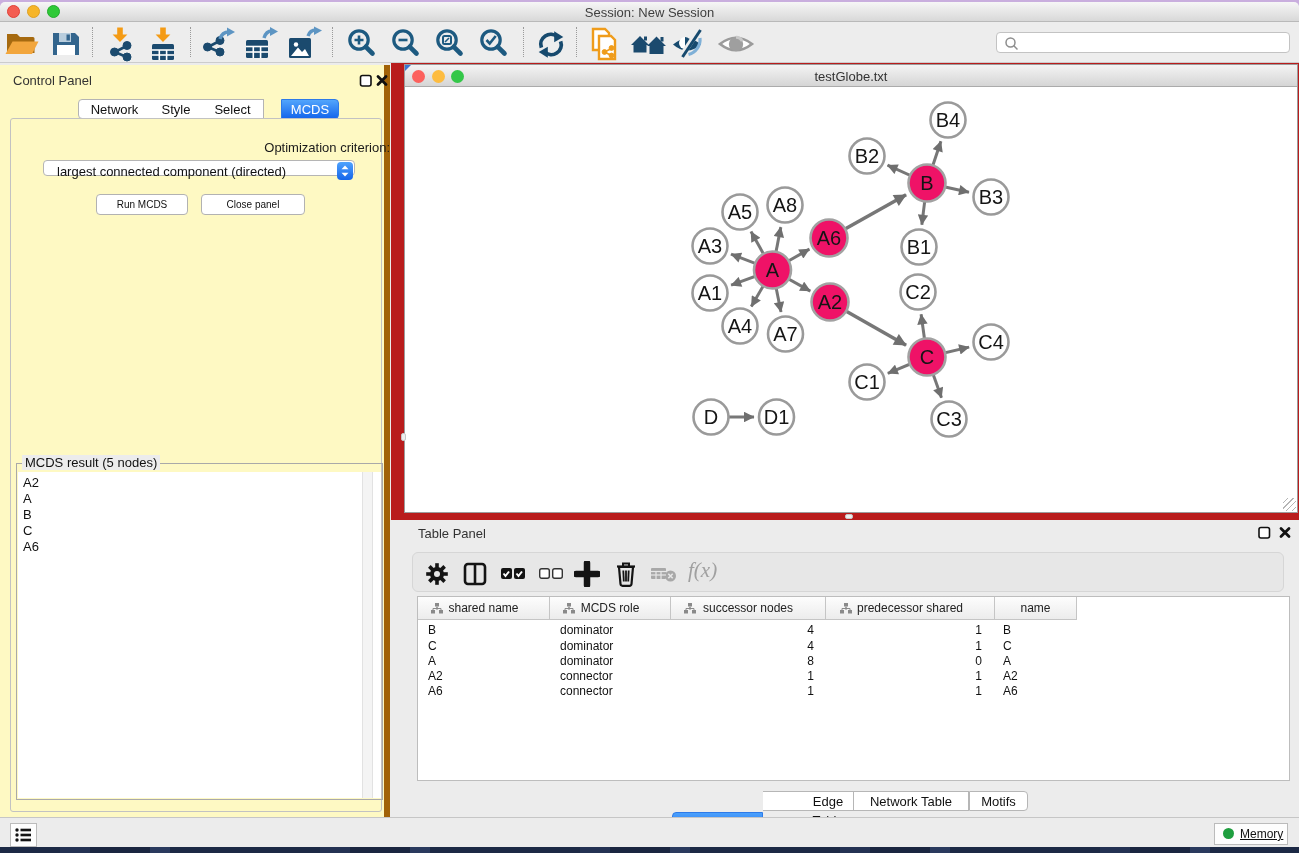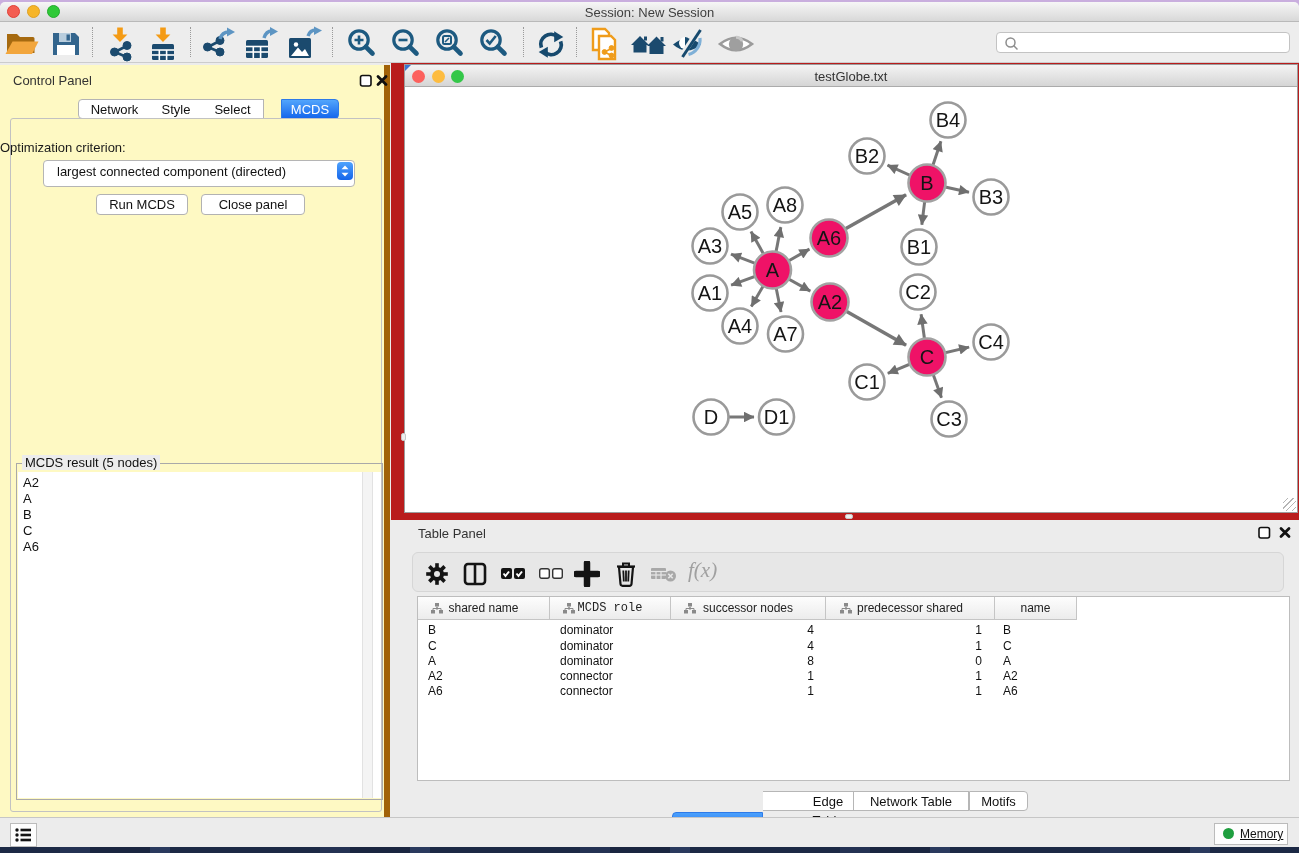--- a/index.html
+++ b/index.html
@@ -33,27 +33,27 @@
 
   
   #cpanel { left:0; top:65px; width:390px; height:754px; background:#fef9c3; border-right:6px solid #a16207; }
   #cpanel-title { left:13px; top:8px; font-size:13px; color:#333; }
   #cp-content { left:10px; top:53px; width:372px; height:694px; border:1px solid #c2c2c2; border-radius:3px; }
 
   .tab { position:absolute; top:34px; height:20px; font-size:13px; color:#111; background:#fff;
      border:1px solid #b4b4b4; text-align:center; line-height:19px; }
   .tab.sel { background:linear-gradient(#52a5fc,#1566ec); color:#fff; border-color:#2d7ae8; }
 
-  #opt-label { left:0; top:75px; width:390px; text-align:left; font-size:13px; color:#1a1a1a; }
-  #dropdown { left:43px; top:95px; width:312px; height:27px; background:#fff; border:1px solid #b5b5b5; border-radius:4px; }
+  #opt-label { left:0; top:75px; width:390px; text-align:right; font-size:13px; color:#1a1a1a;padding-left:8px; }
+  #dropdown { left:43px; top:95px; width:312px; height:16px; background:#fff; border:1px solid #b5b5b5; border-radius:4px; }
   #dropdown .txt { position:absolute; left:13px; top:3px; font-size:13px; color:#111; }
   #dd-btn { position:absolute; right:1px; top:1px; width:16px; height:18px; border-radius:4px;
      background:linear-gradient(#4fa3fd,#1565ea); }
   .btn { position:absolute; top:129px; height:21px; background:#fff; border:1px solid #b2b2b2; border-radius:4px;
-     font-size:13px; color:#111; text-align:center; line-height:19px; }
+     font-size:10px; color:#111; text-align:center; line-height:19px; }
 
   #groupbox { left:16px; top:398px; width:367px; height:337px; border:1px solid #a9a9a9; }
   #group-label { position:absolute; left:5px; top:-9px; background:#ececec; padding:0 3px; font-size:13px; color:#111; }
   #listarea { position:absolute; left:1px; top:8px; width:363px; height:326px; background:#fff; }
   #listarea .scroll { position:absolute; right:8px; top:0; width:11px; height:100%; background:#f4f4f4; border-left:1px solid #e2e2e2; border-right:1px solid #e2e2e2;}
   #listarea div.item { position:absolute; left:5px; font-size:13px; color:#111; }
 
   
   #mdi { left:391px; top:63px; width:908px; height:754px; background:#b91c1c; }
 
@@ -451,21 +451,21 @@
             <line x1="1" y1="9" x2="16" y2="9"></line>
         <line x1="6" y1="5.5" x2="6" y2="13"></line>
             <line x1="11" y1="5.5" x2="11" y2="13"></line>
           </g>
         <path d="M18.3 7.8 l4.4 4.4 M22.7 7.8 l-4.4 4.4" stroke="#e7e7e7" stroke-width="1.6"></path>
       </svg>
       <div class="abs" style="left:275px;top:5px;width:50px;font-family:'Liberation Serif',serif;font-style:italic;font-size:21px;color:#a0a0a0;">f(x)</div>
     </div>
     <div class="abs" id="tp-table">
       <div class="th" style="left:0;width:132px;">shared name</div>
-      <div class="th" style="left:132px;width:121px;font-family:Liberation Mono, monospace;">MCDS role</div>
+      <div class="th" style="left:132px;width:121px;">MCDS role</div>
       <div class="th" style="left:253px;width:155px;">successor nodes</div>
       <div class="th" style="left:408px;width:169px;">predecessor shared</div>
       <div class="th" style="left:577px;width:82px;">name</div>
       <svg class="abs thico" style="left:12px;top:5px;" width="14" height="13" viewBox="0 0 14 13">
           <g fill="#8a8a8a">
             <rect x="5" y="1" width="4" height="3.5"></rect>
             <rect x="1" y="8" width="4" height="3.5"></rect>
             <rect x="9" y="8" width="4" height="3.5"></rect>
             <path d="M7 4.5 v2 M3 8 v-1.5 h8 V8 M7 5 v3" stroke="#8a8a8a" fill="none"></path>
           </g>

